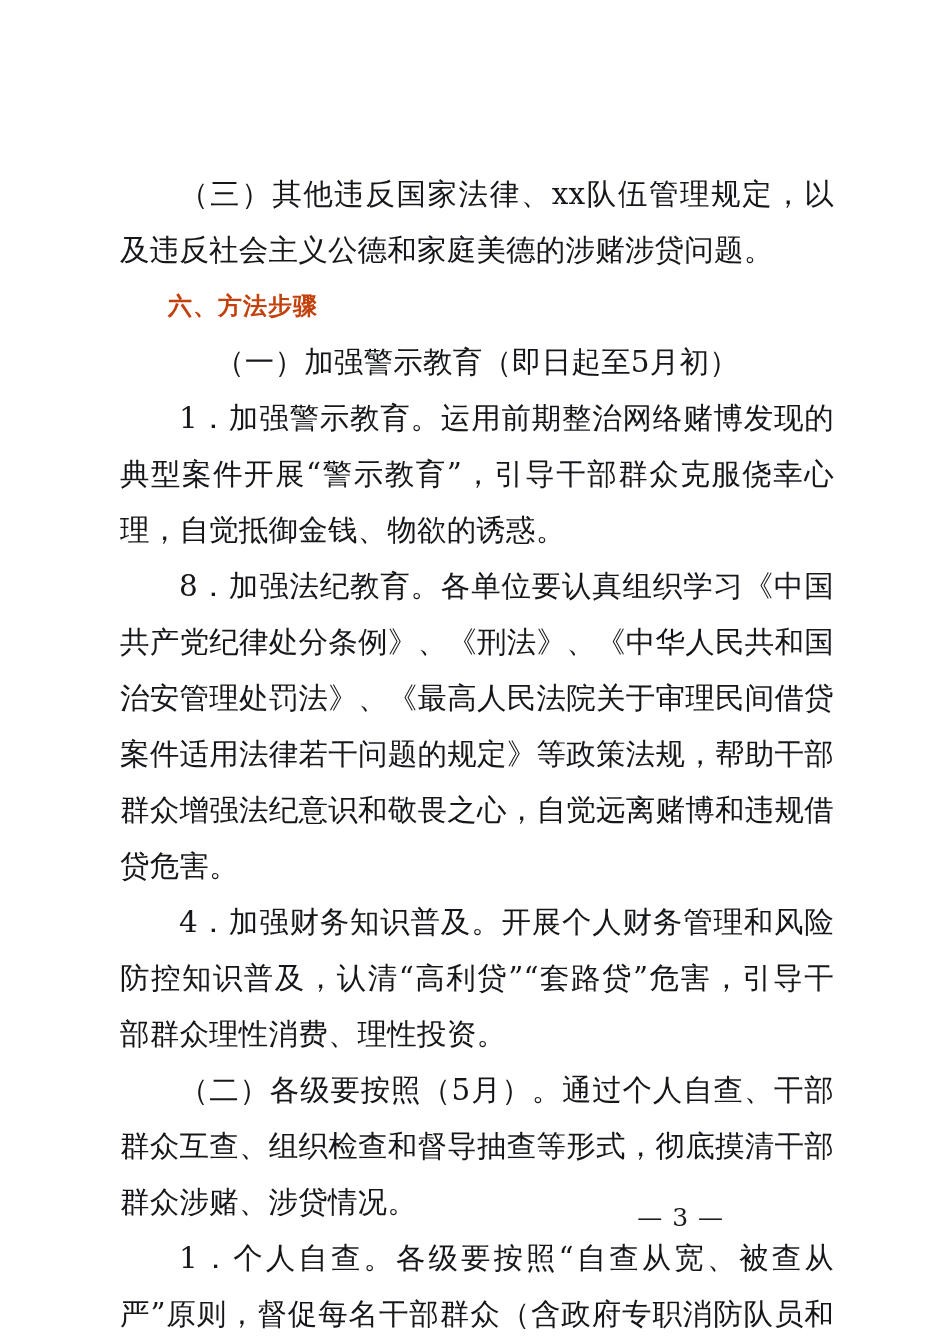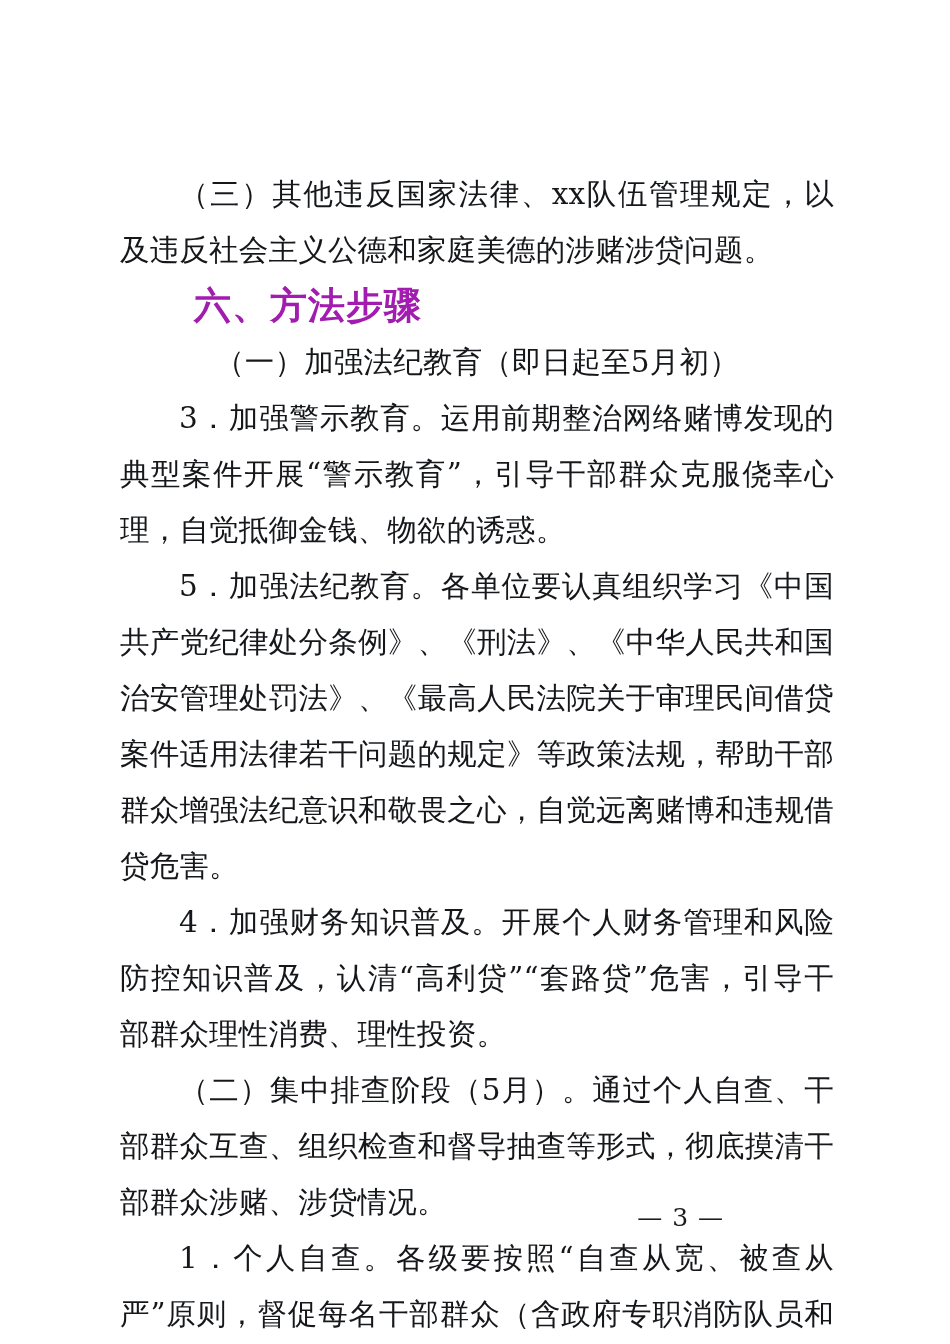--- a/index.html
+++ b/index.html
@@ -43,24 +43,24 @@
     text-indent: 2em;
   }
   
   .para.centered {
     text-align: center;
     text-indent: 0;
   }
   
   .heading {
     font-family: "DejaVu Sans", "Liberation Sans", sans-serif;
-    font-size: 37px;
+    font-size: 24px;
     line-height: 56px;
     font-weight: 700;
-    color: #a21caf;
+    color: #c2410c;
     margin: 0;
     text-indent: 2em;
     letter-spacing: 1px;
   }
   
   .page-number {
     position: absolute;
     right: 118px;
     bottom: 112px;
     font-family: "DejaVu Serif", "Liberation Serif", serif;
@@ -75,29 +75,29 @@
 
 <div class="page">
 
   <div class="doc-body">
 
     <p class="para indent">（三）其他违反国家法律、xx队伍管理规定，以及违反社会主义公德和家庭美德的涉赌涉贷问题。</p>
 
     <p class="heading">六、方法步骤</p>
 
 
-    <p class="para centered">（一）加强法纪教育（即日起至5月初）</p>
+    <p class="para centered">（一）加强警示教育（即日起至5月初）</p>
 
-    <p class="para indent">3．加强警示教育。运用前期整治网络赌博发现的典型案件开展“警示教育”，引导干部群众克服侥幸心理，自觉抵御金钱、物欲的诱惑。</p>
+    <p class="para indent">1．加强警示教育。运用前期整治网络赌博发现的典型案件开展“警示教育”，引导干部群众克服侥幸心理，自觉抵御金钱、物欲的诱惑。</p>
 
-    <p class="para indent">5．加强法纪教育。各单位要认真组织学习《中国共产党纪律处分条例》、《刑法》、《中华人民共和国治安管理处罚法》、《最高人民法院关于审理民间借贷案件适用法律若干问题的规定》等政策法规，帮助干部群众增强法纪意识和敬畏之心，自觉远离赌博和违规借贷危害。</p>
+    <p class="para indent">8．加强法纪教育。各单位要认真组织学习《中国共产党纪律处分条例》、《刑法》、《中华人民共和国治安管理处罚法》、《最高人民法院关于审理民间借贷案件适用法律若干问题的规定》等政策法规，帮助干部群众增强法纪意识和敬畏之心，自觉远离赌博和违规借贷危害。</p>
 
     <p class="para indent">4．加强财务知识普及。开展个人财务管理和风险防控知识普及，认清“高利贷”“套路贷”危害，引导干部群众理性消费、理性投资。</p>
 
-    <p class="para indent">（二）集中排查阶段（5月）。通过个人自查、干部群众互查、组织检查和督导抽查等形式，彻底摸清干部群众涉赌、涉贷情况。</p>
+    <p class="para indent">（二）各级要按照（5月）。通过个人自查、干部群众互查、组织检查和督导抽查等形式，彻底摸清干部群众涉赌、涉贷情况。</p>
 
     <p class="para indent">1．个人自查。各级要按照“自查从宽、被查从严”原则，督促每名干部群众（含政府专职消防队员和消防文员）如实填</p>
 
   </div>
 
   <div class="page-number">— 3 —</div>
 
 </div>
 
 </body></html>

